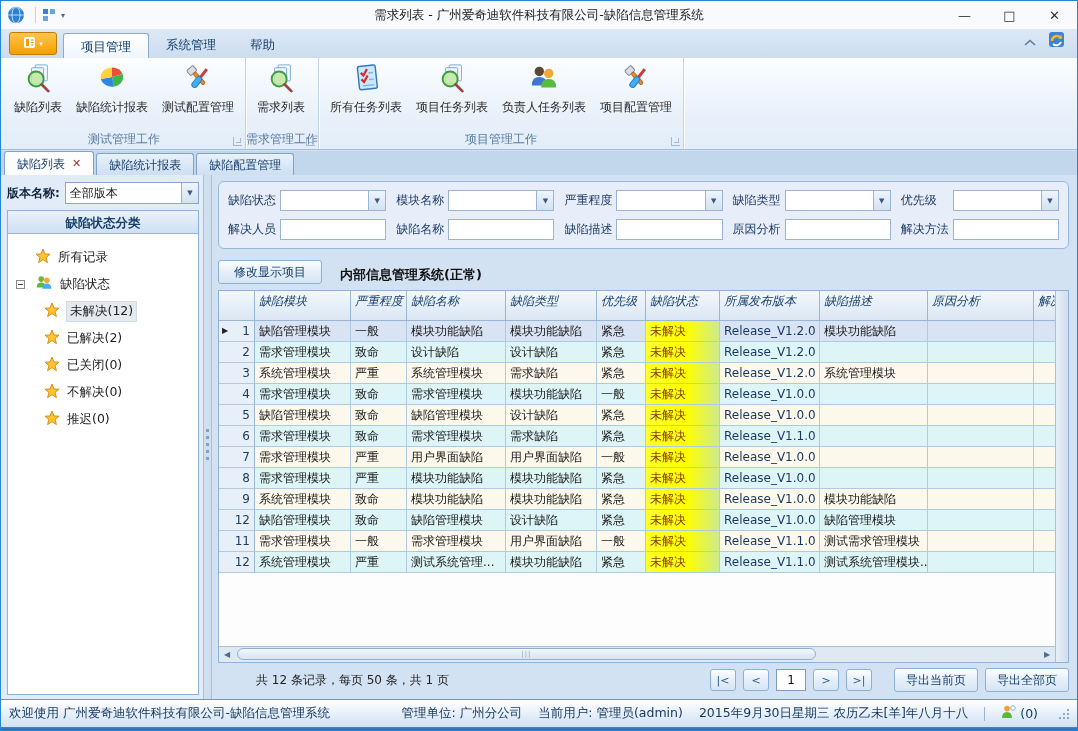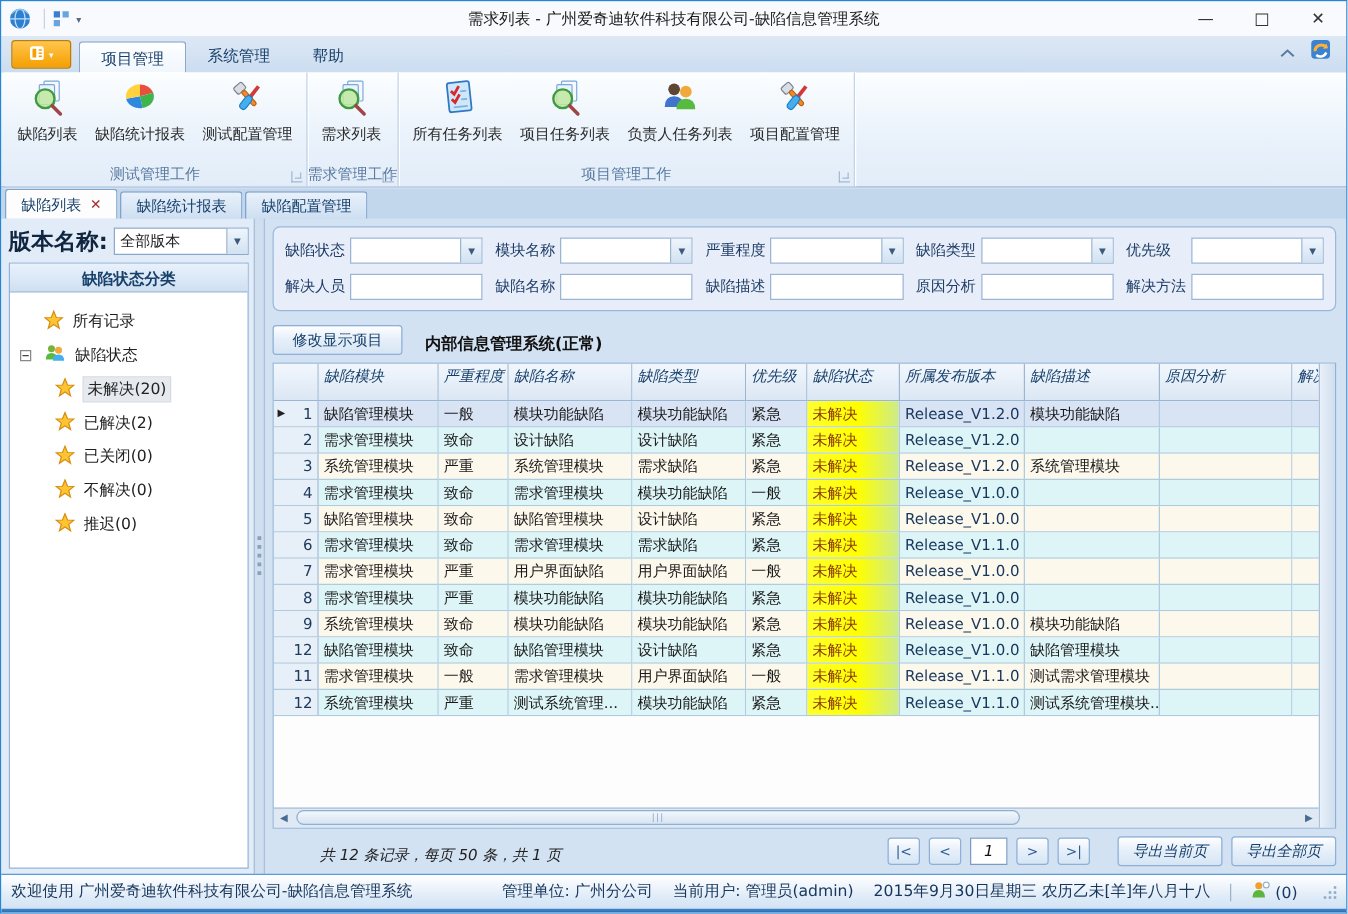--- a/index.html
+++ b/index.html
@@ -53,21 +53,21 @@
     background:linear-gradient(#e9f1fb,#cddff2);border:1px solid #7fa3cb;border-bottom:none;
     border-radius:3px 3px 0 0;display:flex;align-items:center;gap:7px;white-space:nowrap;}
   .dtab.active{background:#fdfdfe;height:24px;line-height:24px;}
   .dtab .closex{color:#a33030;font-size:11px;font-weight:bold;}
 
   
   .main{position:absolute;top:174px;left:0;right:0;bottom:31px;display:flex;}
 
   .sidebar{width:202px;background:#e2ecf8;padding:6px 4px 4px 6px;display:flex;flex-direction:column;}
   .version-row{display:flex;align-items:center;height:24px;gap:5px;}
-  .version-label{font-size:18px;font-weight:bold;color:#10253f;white-space:nowrap;}
+  .version-label{font-size:12px;font-weight:bold;color:#10253f;white-space:nowrap;}
   .combo{flex:1;height:22px;background:#fff;border:1px solid #8aa8cc;display:flex;align-items:center;}
   .combo .cval{flex:1;font-size:12px;color:#222;padding-left:4px;white-space:nowrap;overflow:hidden;}
   .combo .carrow{width:17px;height:100%;border-left:1px solid #9ab4d4;
     background:linear-gradient(#eef5fc,#d2e2f2);display:flex;align-items:center;justify-content:center;
     font-size:7px;color:#3c5a7e;}
   .side-panel{margin-top:5px;flex:1;border:1px solid #8fb2d8;background:#fff;display:flex;flex-direction:column;}
   .side-panel-header{height:23px;line-height:23px;text-align:center;font-size:12.5px;font-weight:bold;
     color:#17406b;background:linear-gradient(#e9f1fb,#cfe0f2);border-bottom:1px solid #9ab6d4;}
   .tree{padding:10px 4px;font-size:12.5px;color:#222;}
   .titem{height:27px;display:flex;align-items:center;gap:7px;cursor:default;}
@@ -128,21 +128,21 @@
   .grid-filler{flex:1;background:#fdfdfe;}
   .hscroll{height:16px;flex:none;border-top:1px solid #a8c0d8;background:#dfe9f4;display:flex;align-items:center;}
   .hs-arrow{width:16px;height:100%;display:flex;align-items:center;justify-content:center;
     font-size:8px;color:#4a6c94;}
   .hs-track{flex:1;height:100%;position:relative;}
   .hs-thumb{position:absolute;left:2px;top:1px;height:12px;width:72%;border:1px solid #8fb0d4;border-radius:6px;
     background:linear-gradient(#f2f7fc,#d7e4f2);display:flex;align-items:center;justify-content:center;}
   .hs-thumb span{font-size:7px;letter-spacing:1px;color:#8aa4c4;line-height:1;}
   .vscroll{width:13px;flex:none;border-left:1px solid #a8c0d8;background:linear-gradient(90deg,#e8f0f9,#cfdeee);}
 
-  .pager-row{height:36px;display:flex;align-items:flex-end;padding:4px 0 6px;font-style:italic;}
+  .pager-row{height:36px;display:flex;align-items:center;padding:4px 0 6px;}
   .pager-summary{font-size:12px;color:#222;margin-left:38px;white-space:nowrap;}
   .pager-right{margin-left:auto;display:flex;align-items:center;gap:7px;}
   .pbtn{width:26px;height:22px;font-size:11px;color:#2d5c92;}
   .pagebox{width:30px;height:22px;background:#fff;border:1px solid #7d9cc2;display:flex;align-items:center;
     justify-content:center;font-size:12px;color:#111;}
   .export-btn{width:84px;height:24px;}
   .pager-right .gap{width:8px;}
 
   
   .statusbar{position:absolute;left:0;right:0;bottom:0;height:31px;border-top:1px solid #5a9bd8;
@@ -385,21 +385,21 @@
                   <path d="M3 24 q0-9 8-9 q8 0 8 9 Z" fill="#57bb3f"></path>
                   <circle cx="21" cy="11" r="5" fill="#f2a93b"></circle>
                   <path d="M13 26 q0-9 8-9 q8 0 8 9 Z" fill="#45aef0"></path>
                 </svg></span>
               <span class="tlabel">缺陷状态</span>
             </div>
             <div class="titem lv2 selected">
               <span><svg width="16" height="16" viewBox="0 0 16 16">
                   <path d="M8 1 L10 6 L15 6.2 L11 9.5 L12.4 14.6 L8 11.6 L3.6 14.6 L5 9.5 L1 6.2 L6 6 Z" fill="#ffc431" stroke="#d88e12"></path>
                 </svg></span>
-              <span class="tlabel">未解决(20)</span>
+              <span class="tlabel">未解决(12)</span>
             </div>
             <div class="titem lv2">
               <span><svg width="16" height="16" viewBox="0 0 16 16">
                   <path d="M8 1 L10 6 L15 6.2 L11 9.5 L12.4 14.6 L8 11.6 L3.6 14.6 L5 9.5 L1 6.2 L6 6 Z" fill="#ffc431" stroke="#d88e12"></path>
                 </svg></span>
               <span class="tlabel">已解决(2)</span>
             </div>
             <div class="titem lv2">
               <span><svg width="16" height="16" viewBox="0 0 16 16">
                   <path d="M8 1 L10 6 L15 6.2 L11 9.5 L12.4 14.6 L8 11.6 L3.6 14.6 L5 9.5 L1 6.2 L6 6 Z" fill="#ffc431" stroke="#d88e12"></path>

